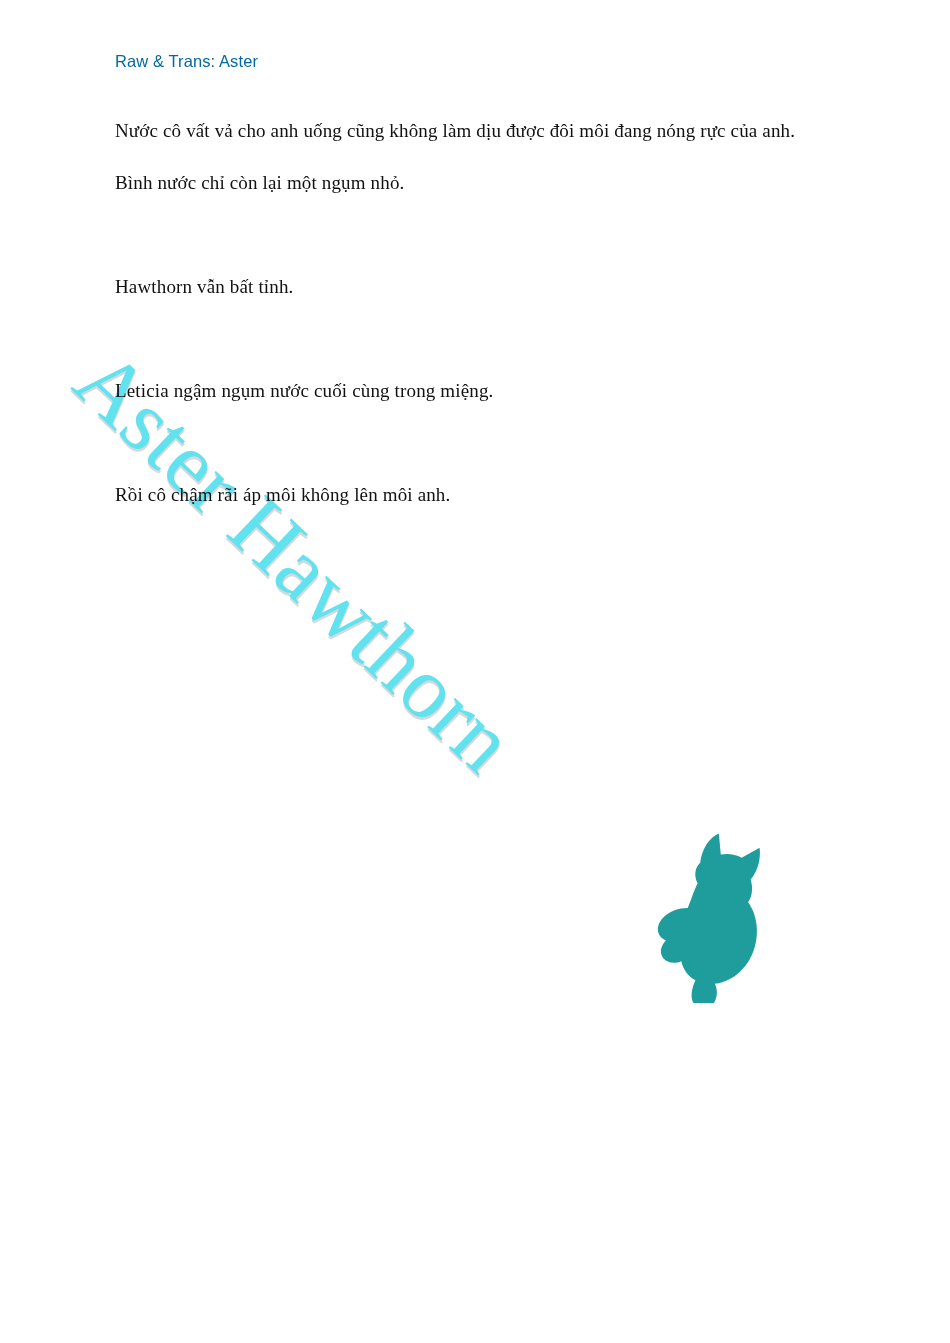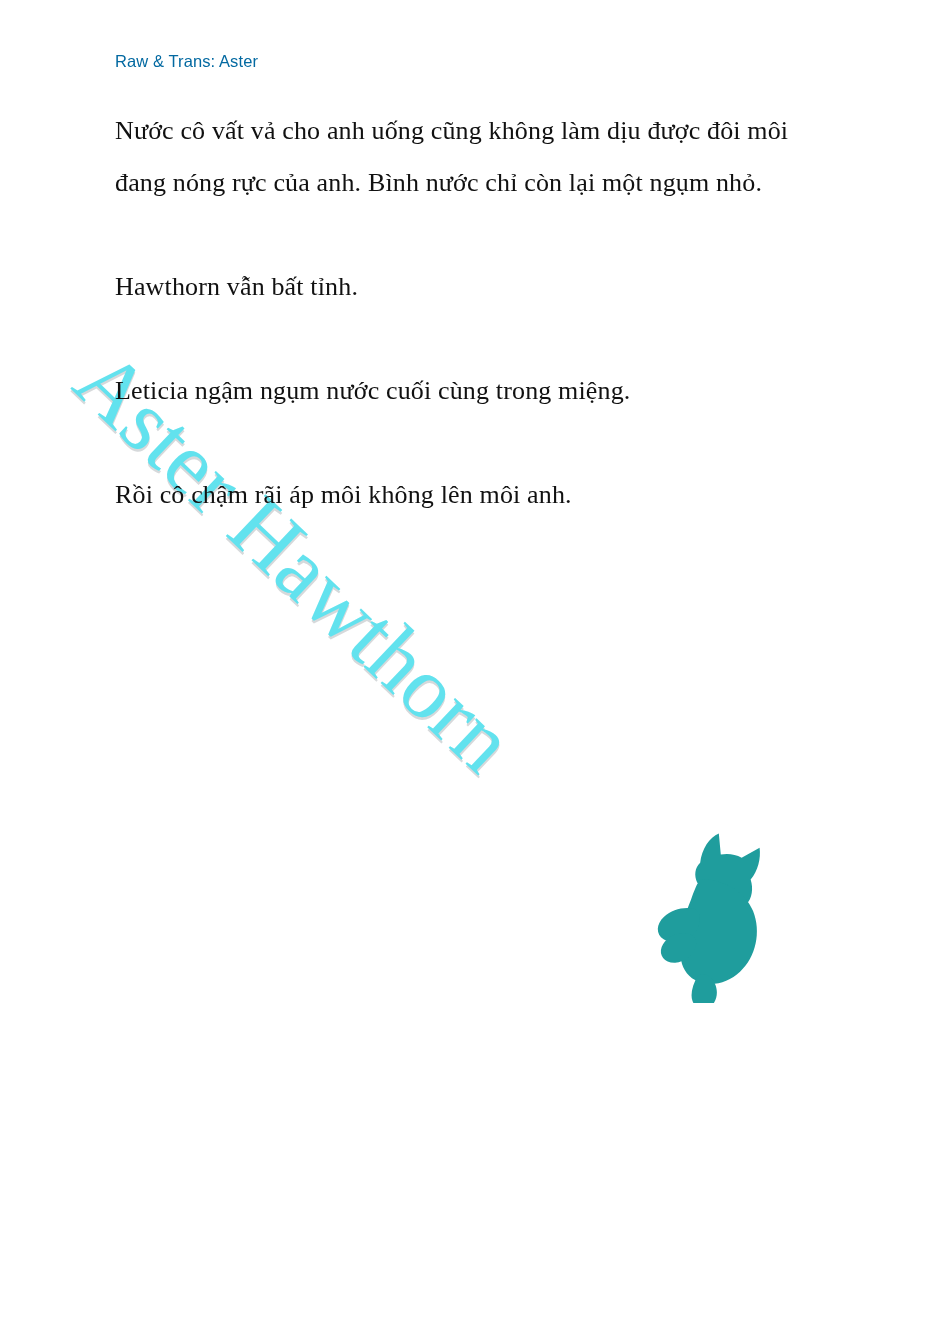--- a/index.html
+++ b/index.html
@@ -33,21 +33,21 @@
 
   
   .content {
     position: absolute;
     left: 115px;
     top: 105px;
     width: 712px;
     z-index: 3;
   }
   .para {
-    font-size: 26px;
+    font-size: 19px;
     line-height: 52px;
     color: #111111;
     text-align: left;
     margin: 0 0 52px 0;
     letter-spacing: 0.15px;
   }
   .para:last-child { margin-bottom: 0; }
 
   
   .watermark {

